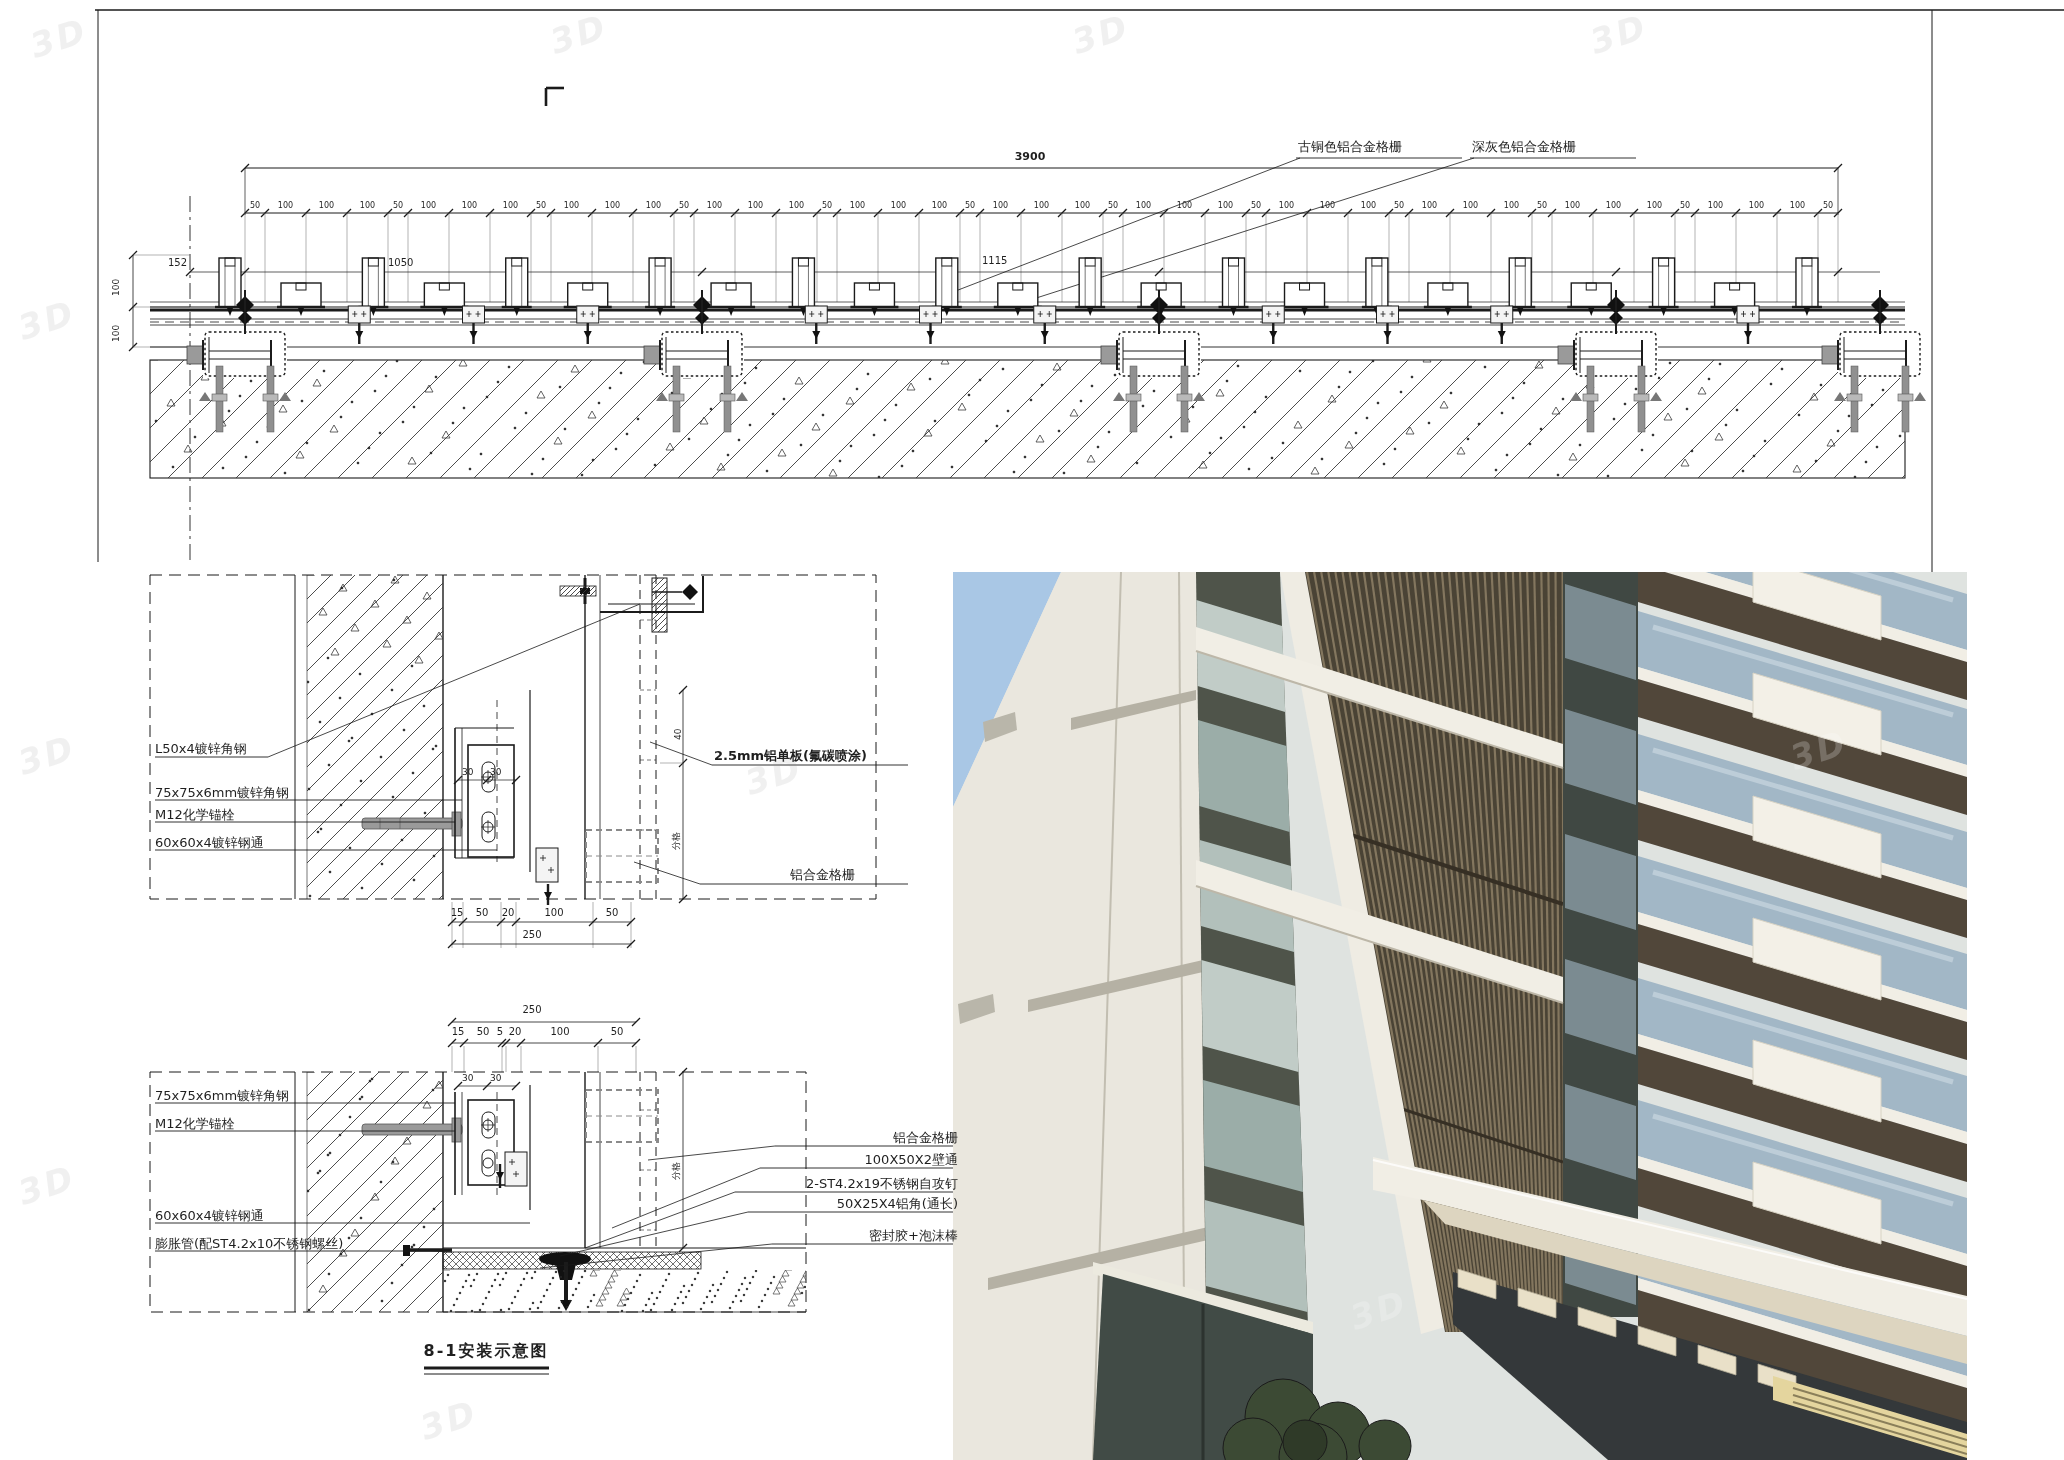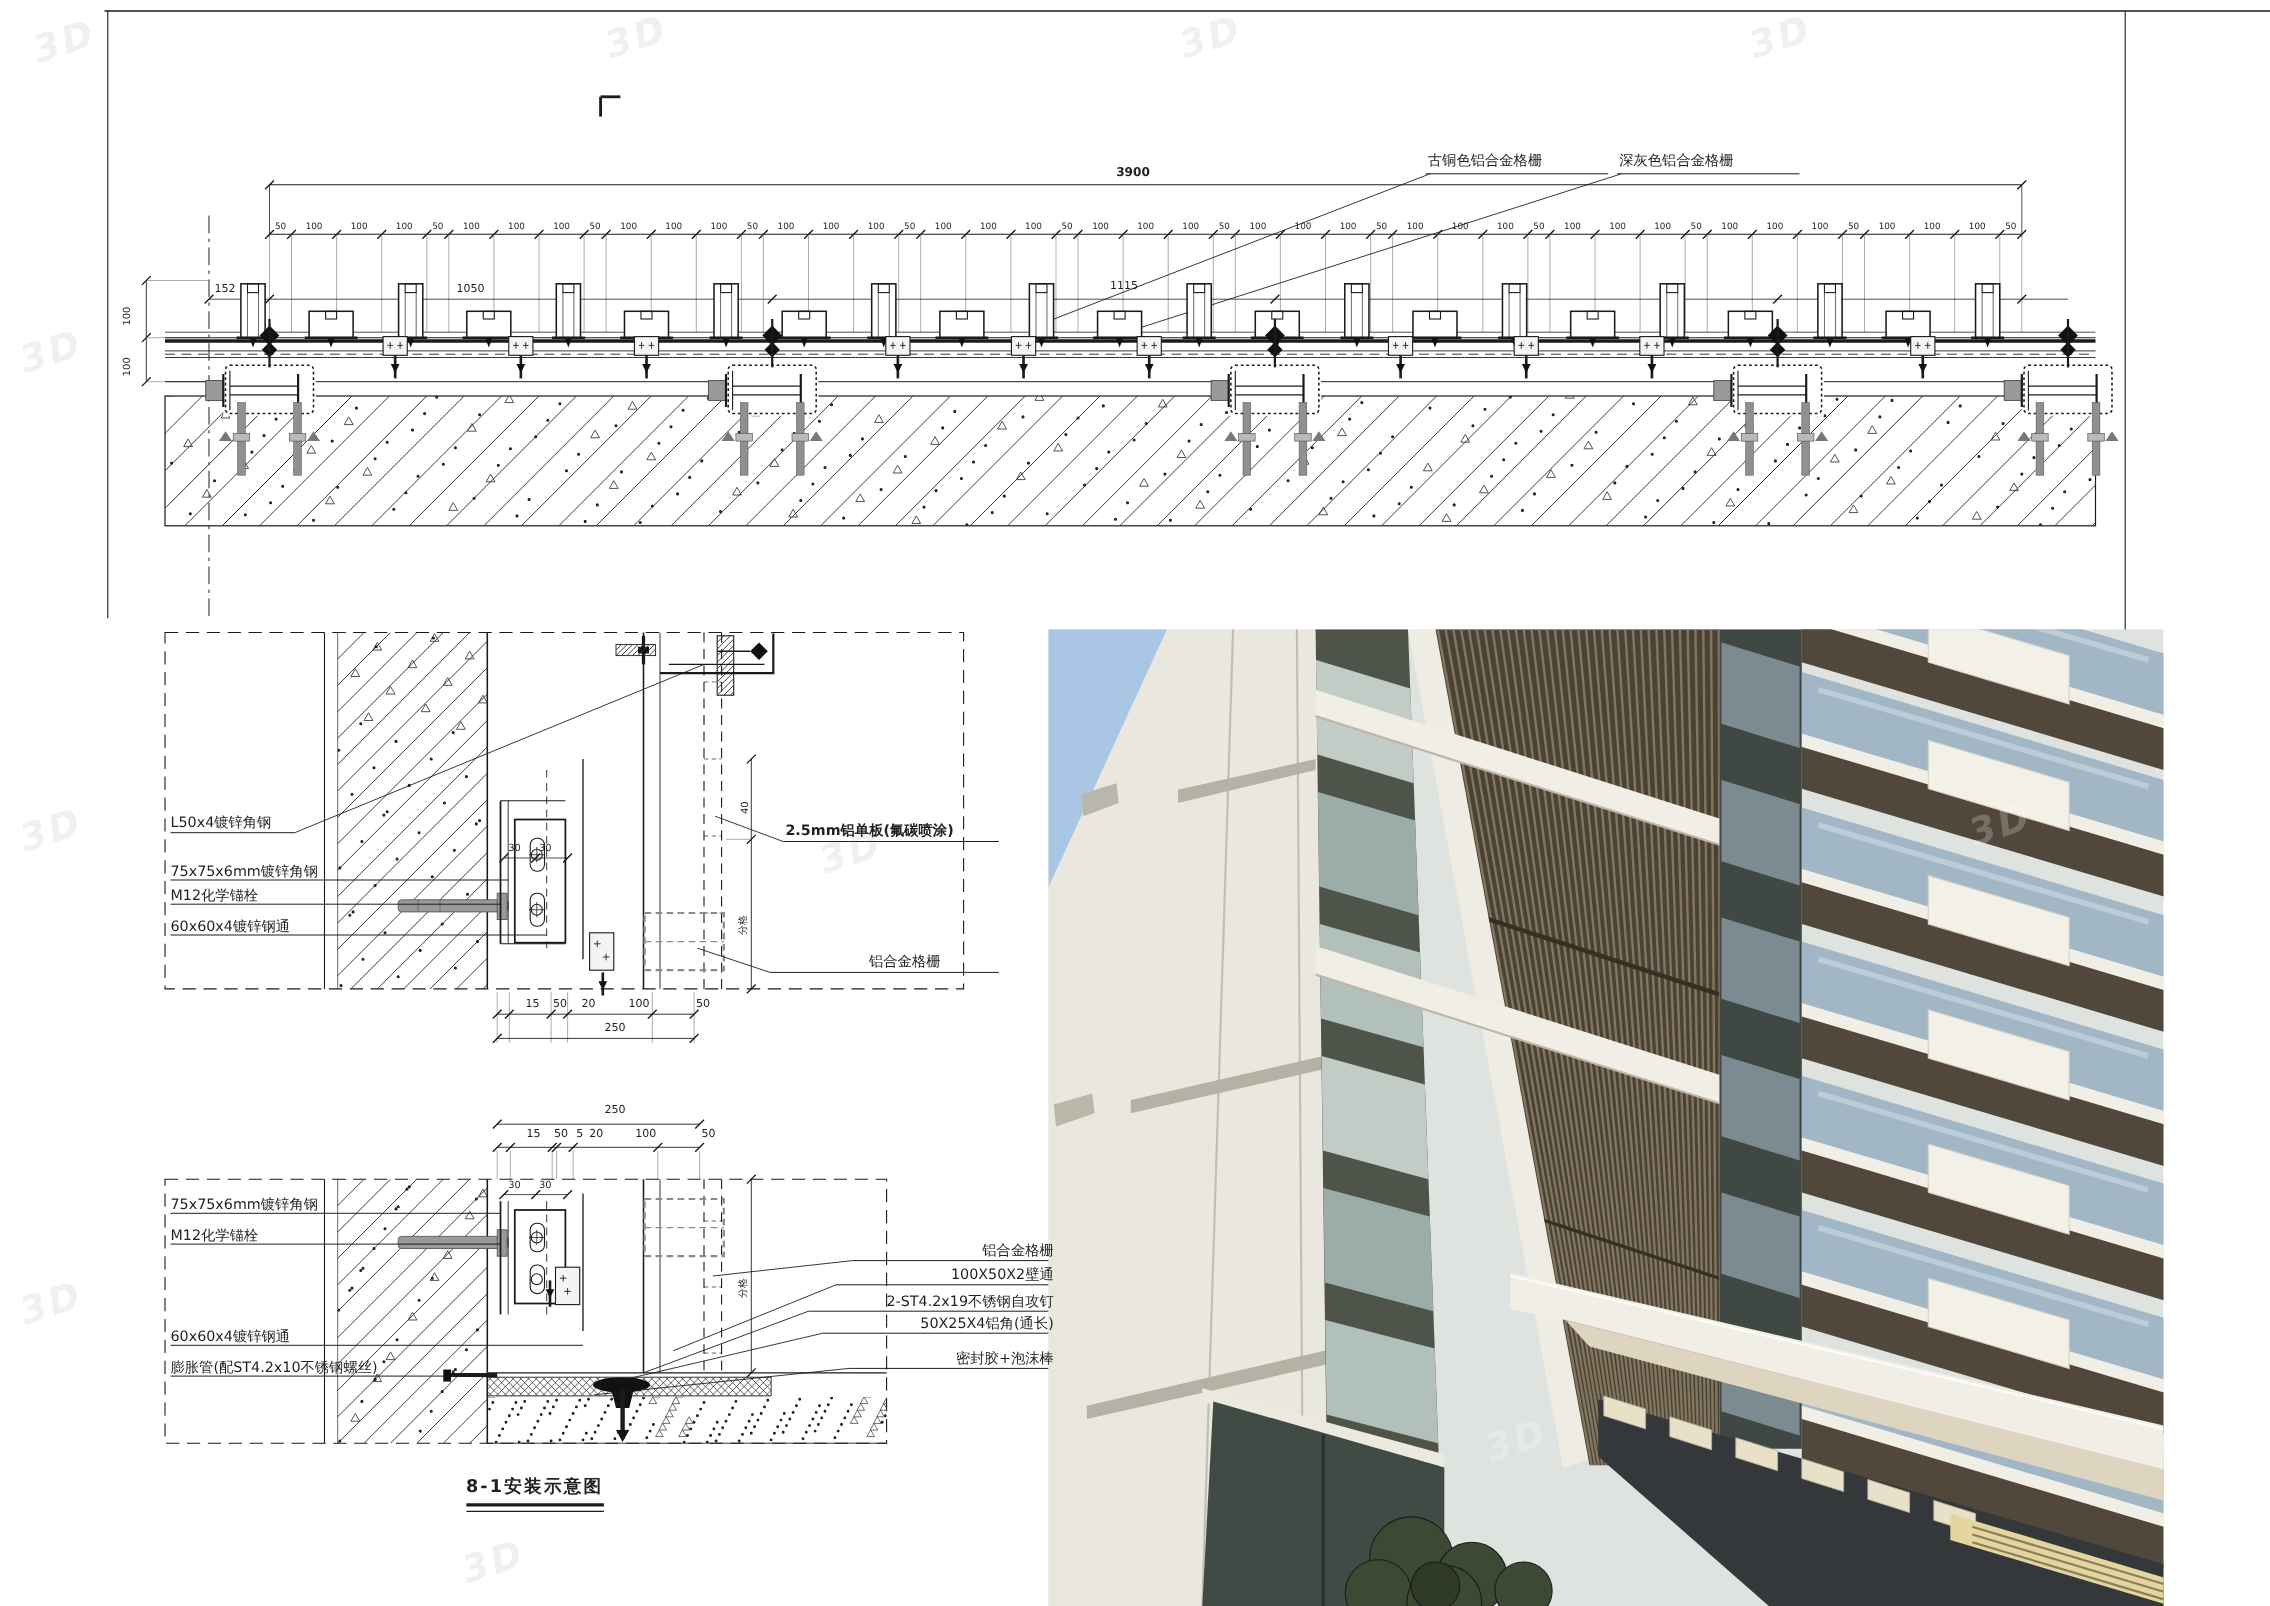--- a/index.html
+++ b/index.html
@@ -1,20 +1,20 @@
 <!DOCTYPE html>
 <html><head>
 <meta charset="utf-8">
 <style>
   html,body{margin:0;padding:0;background:#9a9a9a;}
   .sheet{position:relative;width:2064px;height:1460px;background:#ffffff;overflow:hidden;
          font-family:"DejaVu Sans","Liberation Sans",sans-serif;}
   svg{position:absolute;left:0;top:0;}
   .t{position:absolute;white-space:nowrap;color:#1f1f1f;line-height:1.1;}
-  .s8{font-size:8px;}.s9{font-size:9px;}.s10{font-size:10px;margin-left:27px;}
+  .s8{font-size:8px;}.s9{font-size:9px;}.s10{font-size:10px;}
   .s11{font-size:11px;font-weight:bold;}.s13{font-size:13px;}.s16{font-size:16px;letter-spacing:2px;font-weight:bold;}
   .ctr{text-align:center;}
   .ra{text-align:right;}
   .rot{transform:rotate(-90deg);transform-origin:0 0;}
   .wm{position:absolute;color:rgba(140,140,140,0.13);font-size:34px;font-weight:bold;
       font-style:italic;transform:rotate(-18deg);letter-spacing:3px;z-index:50;pointer-events:none;}
   .wmp{color:rgba(255,255,255,0.22);}
 </style>
 </head>
 <body>

